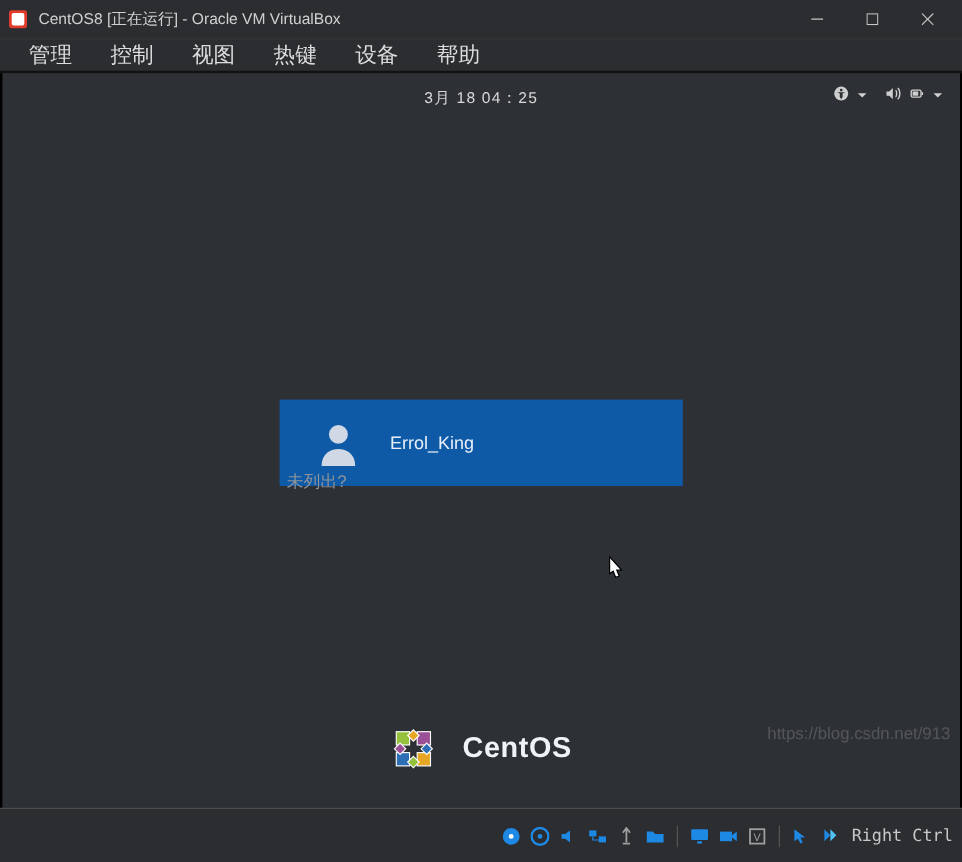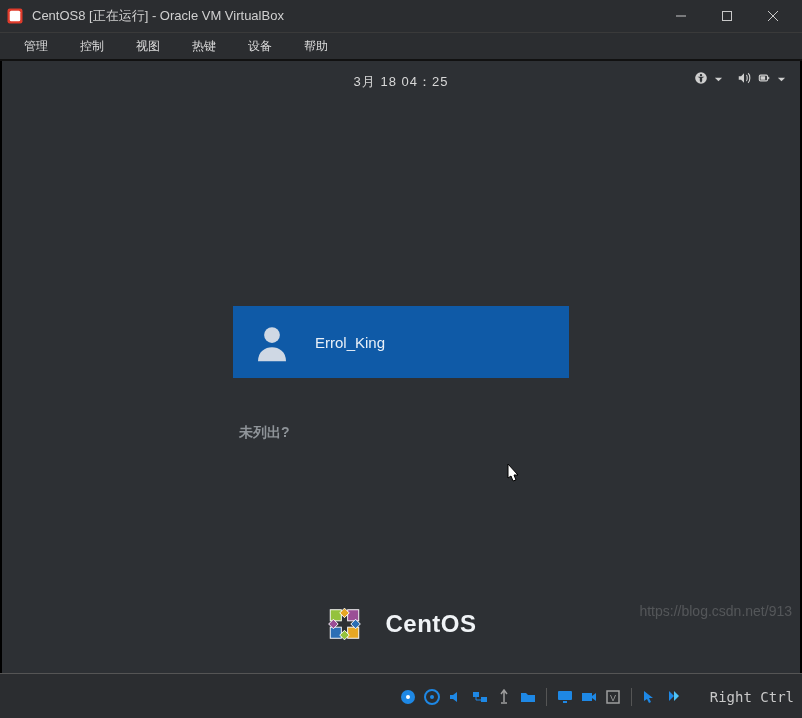--- a/index.html
+++ b/index.html
@@ -36,21 +36,21 @@
   }
   .winbtn svg { width: 10px; height: 10px; stroke: currentColor; }
   
   .menubar {
     height: 28px;
     background: #2b2d30;
     display: flex;
     align-items: center;
     padding: 0 8px;
     color: #dcdcdc;
-    font-size: 12px;
+    font-size: 18px;
     border-bottom: 2px solid #111;
   }
   .menubar .menu-item { padding: 2px 16px; }
   
   .vm-area {
     position: relative;
     height: 612px;
     background: #2d3034;
     border-left: 2px solid #000;
     border-right: 2px solid #000;
@@ -74,36 +74,35 @@
     position: absolute;
     right: 14px; top: 2px;
     display: flex; align-items: center; gap: 14px;
   }
   .gnome-right .grp { display: flex; align-items: center; gap: 6px; }
   .gnome-right svg { width: 14px; height: 14px; fill: #cfcfcf; }
   .chev svg { width: 9px; height: 9px; fill: #cfcfcf; }
   
   .user-card {
     position: absolute;
-    left: 50%; top: 245px; transform: translateX(-50%);
+    left: 50%; top: 272px; transform: translateX(-50%);
     width: 336px; height: 72px;
     background: #0f5aa7;
     display: flex; align-items: center;
-    padding: 0 18px;
+    padding: 0 28px;
     cursor: pointer;
   }
   .user-card .avatar { width: 42px; height: 42px; margin-right: 22px; }
   .user-card .avatar svg { width: 42px; height: 42px; fill: #cfd8e4; }
   .user-card .uname { color: #e9f0f8; font-size: 15px; }
   .not-listed {
     position: absolute;
-    left: 237px; top: 363px;
+    left: 237px; top: 332px;
     color: #8f9499;
     font-size: 14px;
-    font-weight: bold;
   }
   
   .cursor { position: absolute; left: 505px; top: 402px; }
   .cursor svg { width: 14px; height: 20px; }
   
   .brand {
     position: absolute;
     left: 50%; bottom: 30px; transform: translateX(-50%);
     display: flex; align-items: center; gap: 22px;
   }
@@ -118,21 +117,21 @@
     background: #2b2d30;
     border-top: 1px solid #555;
     display: flex; align-items: center;
     padding: 4px 8px 4px 4px;
   }
   .vb-status .spacer { flex: 1; }
   .vb-icons { display: flex; align-items: center; gap: 4px; }
   .vb-icons .ic { width: 20px; height: 20px; display:flex; align-items:center; justify-content:center; }
   .vb-icons .ic svg { width: 16px; height: 16px; }
   .sep { width: 1px; height: 18px; background: #555; margin: 0 4px; }
-  .host-key { color: #c8c8c8; font-size: 14px; margin-left: 26px; font-family: monospace; }
+  .host-key { color: #c8c8c8; font-size: 14px; margin-left: 8px; font-family: monospace; }
   .watermark {
     position: absolute; right: 8px; bottom: 54px;
     color: rgba(200,200,200,0.25); font-size: 14px;
   }
 </style>
 </head>
 <body>
 
 <div class="titlebar">
   <span class="app-icon">

